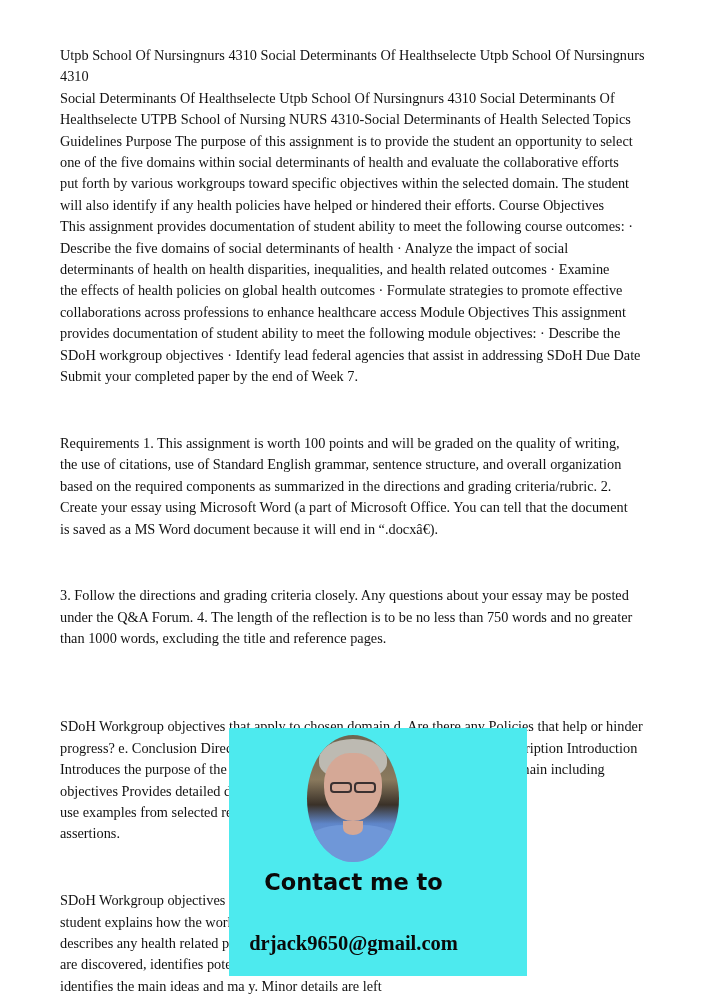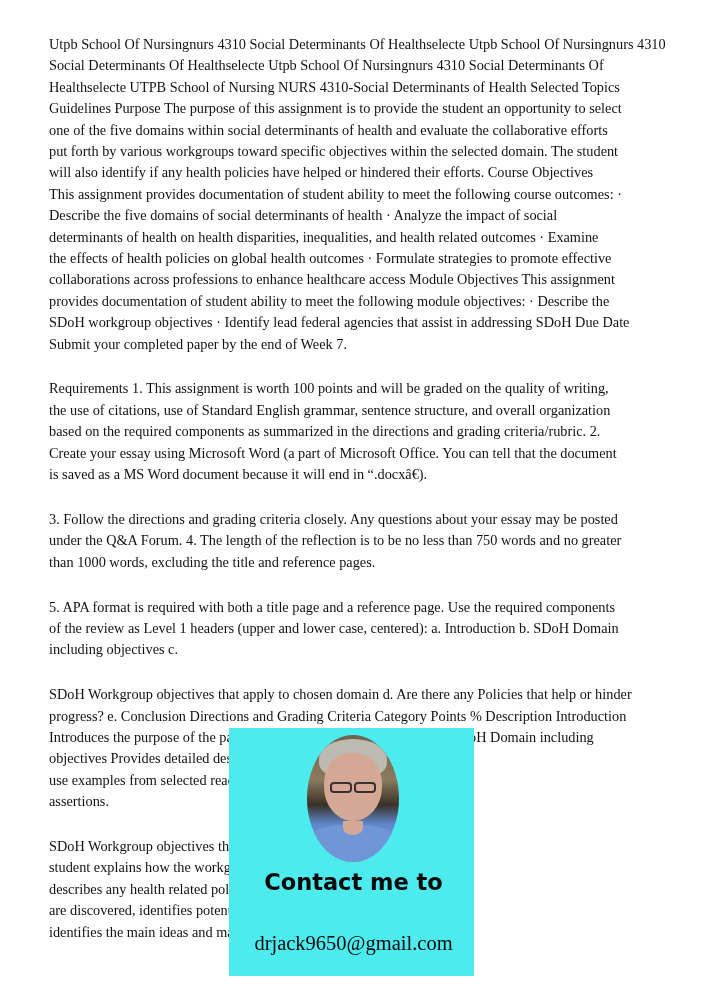--- a/index.html
+++ b/index.html
@@ -1,45 +1,45 @@
 <!DOCTYPE html>
 <html><head>
 <meta charset="utf-8">
 <style>
   html, body { margin: 0; padding: 0; }
   body {
     width: 708px; height: 1000px; background: #ffffff; position: relative; overflow: hidden;
     font-family: "Liberation Serif", "DejaVu Serif", serif; color: #111111;
   }
   .page { position: absolute; left: 48px; top: 33px; width: 640px; }
-  .para { margin: 1px; font-size: 14.3px; line-height: 21.4px; white-space: pre-line; }
+  .para { margin: 12px; font-size: 14.3px; line-height: 21.4px; white-space: pre-line; }
   .gap { height: 21.4px; }
   .ad {
-    position: absolute; left: 229px; top: 728px; width: 245px; height: 248px;
+    position: absolute; left: 229px; top: 728px; width: 298px; height: 248px;
     background: #4deaee; text-align: center;
   }
   .photo {
     position: absolute; left: 78px; top: 7px; width: 92px; height: 127px; border-radius: 50%;
     overflow: hidden; background: linear-gradient(180deg, #6e6450 0%, #8a7a5e 35%, #3a3128 55%, #5f86c9 70%, #7da2dc 100%);
   }
   .photo .hair { position: absolute; left: 12px; top: 4px; width: 68px; height: 40px; border-radius: 50% 50% 40% 40%; background: #bdbab2; }
   .photo .face { position: absolute; left: 17px; top: 18px; width: 58px; height: 68px; border-radius: 45% 45% 50% 50%; background: #d5a896; }
   .photo .glasses { position: absolute; left: 19px; top: 44px; width: 54px; height: 12px; }
   .photo .glasses span { display: inline-block; width: 22px; height: 11px; border: 2px solid #3a3030; border-radius: 4px; margin: 0 1px; box-sizing: border-box; }
   .photo .shirt { position: absolute; left: 0; top: 90px; width: 92px; height: 40px; background: #6f97d8; border-radius: 40% 40% 0 0; }
   .photo .collar { position: absolute; left: 36px; top: 86px; width: 20px; height: 14px; background: #d5a896; border-radius: 0 0 50% 50%; }
   .cta {
     position: absolute; left: 0; width: 249px; font-family: "DejaVu Sans", "Liberation Sans", sans-serif;
     font-weight: bold; font-size: 22.5px; color: #0a0a0a; line-height: 30px;
   }
   .cta1 { top: 139px; }
   .cta2 { top: 169px; }
   .email {
     position: absolute; left: 0; top: 204px; width: 249px; font-family: "Liberation Serif", "DejaVu Serif", serif;
-    font-weight: normal; font-size: 20.5px; color: #0a0a0a;
+    font-weight: bold; font-size: 20.5px; color: #0a0a0a;
   }
 </style>
 </head>
 <body>
 
 <div class="page">
   <p class="para">Utpb School Of Nursingnurs 4310 Social Determinants Of Healthselecte Utpb School Of Nursingnurs 4310
 Social Determinants Of Healthselecte Utpb School Of Nursingnurs 4310 Social Determinants Of
 Healthselecte UTPB School of Nursing NURS 4310-Social Determinants of Health Selected Topics
 Guidelines Purpose The purpose of this assignment is to provide the student an opportunity to select
@@ -58,23 +58,20 @@
   <p class="para">Requirements 1. This assignment is worth 100 points and will be graded on the quality of writing,
 the use of citations, use of Standard English grammar, sentence structure, and overall organization
 based on the required components as summarized in the directions and grading criteria/rubric. 2.
 Create your essay using Microsoft Word (a part of Microsoft Office. You can tell that the document
 is saved as a MS Word document because it will end in “.docxâ€).</p>
   <div class="gap"></div>
   <p class="para">3. Follow the directions and grading criteria closely. Any questions about your essay may be posted
 under the Q&amp;A Forum. 4. The length of the reflection is to be no less than 750 words and no greater
 than 1000 words, excluding the title and reference pages.</p>
   <div class="gap"></div>
-  <p class="para">5. APA format is required with both a title page and a reference page. Use the required components
-of the review as Level 1 headers (upper and lower case, centered): a. Introduction b. SDoH Domain
-including objectives c.</p>
   <div class="gap"></div>
   <p class="para">SDoH Workgroup objectives that apply to chosen domain d. Are there any Policies that help or hinder
 progress? e. Conclusion Directions and Grading Criteria Category Points % Description Introduction
 Introduces the purpose of the paper in a concise, well written manner. SDoH Domain including
 objectives Provides detailed des                                                    ding objectives. Be sure to
 use examples from selected read                                                   ons to support your
 assertions.</p>
   <div class="gap"></div>
   <p class="para">SDoH Workgroup objectives th                                                    p objectives evaluated in detail;
 student explains how the workg                                                    n. Policy Identifies and

